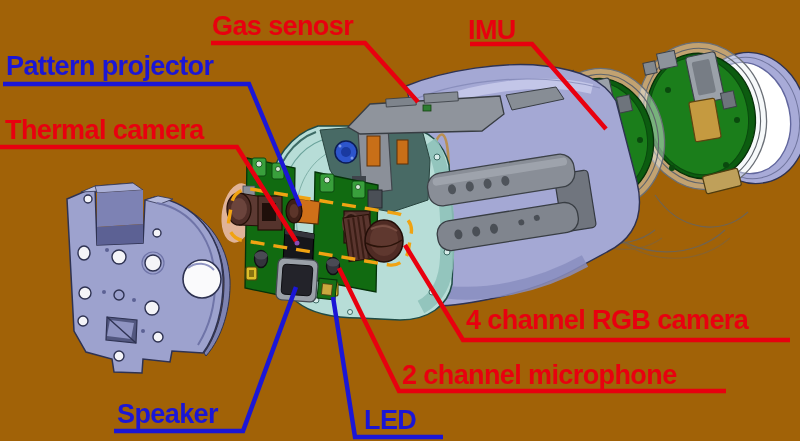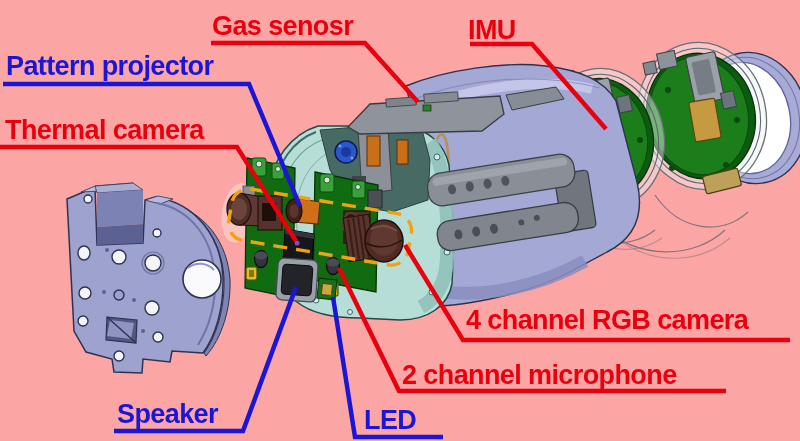--- a/index.html
+++ b/index.html
@@ -1,16 +1,16 @@
 <!DOCTYPE html>
 <html><head>
 <meta charset="utf-8">
 <style>
   html,body{margin:0;padding:0;background:#ffffff;}
-  .stage{position:relative;width:800px;height:441px;background:#fca5a5;overflow:hidden;
+  .stage{position:relative;width:800px;height:441px;background:#a16207;overflow:hidden;
          font-family:"Liberation Sans",sans-serif;}
   svg{display:block;}
   .lbl{font-family:"Liberation Sans",sans-serif;font-weight:700;font-size:27px;letter-spacing:-0.6px;}
   .leader{fill:none;stroke-width:4.5;stroke-linejoin:miter;stroke-linecap:butt;}
   .outline{stroke:#2e3252;stroke-width:1.4;}
 </style>
 </head>
 <body>
 
 <div class="stage">

